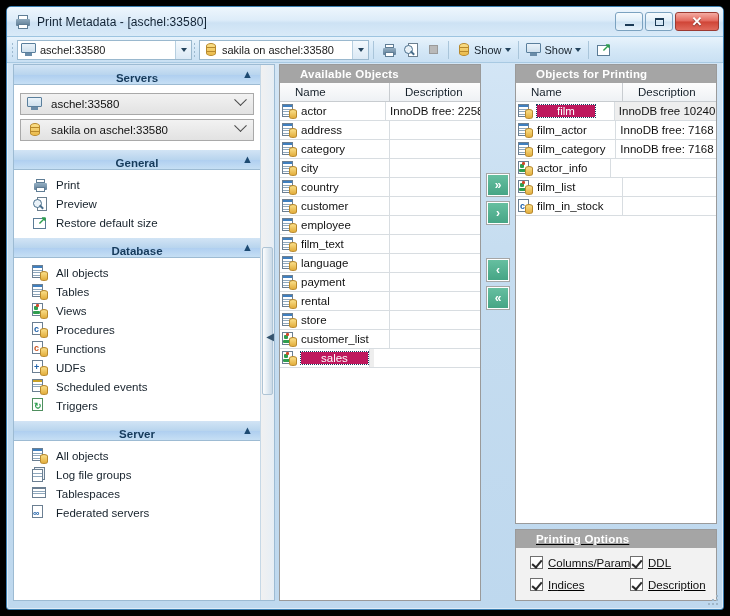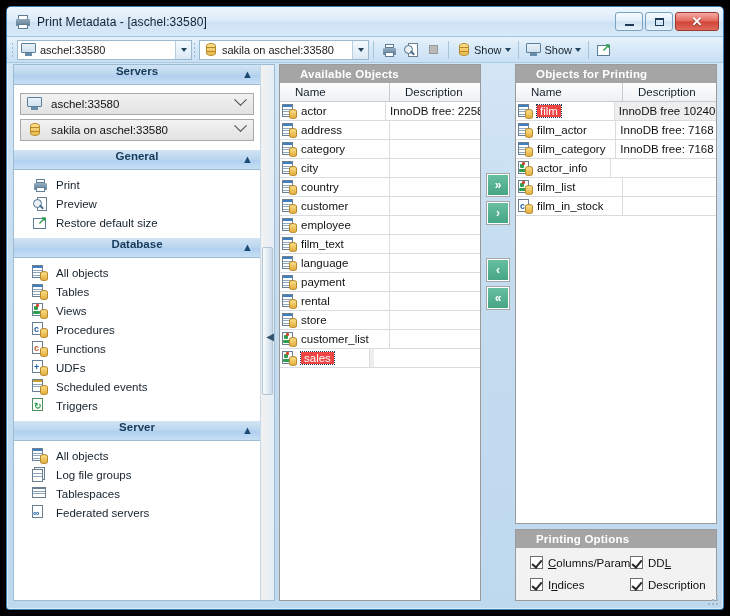--- a/index.html
+++ b/index.html
@@ -177,21 +177,21 @@
     background:#fff;
     border:1px solid #9dbbd3;
     position: relative;
     overflow: hidden;
   }
   #sidebar-scroll { position:absolute; inset:0 14px 0 0; overflow:hidden; }
   .sec-header {
     height: 20px;
     background: linear-gradient(180deg,#d2e4f5 0%,#b9d5ee 50%,#aecef0 51%,#c6dff4 100%);
     border-bottom: 1px solid #9dbbd3;
-    display:flex; align-items:flex-start; justify-content:center;
+    display:flex; align-items:flex-end; justify-content:center;
     position: relative;
     font-size: 11.5px; font-weight: bold; color:#153a5b;
   }
   .sec-header .chev {
     position:absolute; right:7px; top:4px;
     font-size:11px; color:#1d4a72; line-height:11px;
   }
   .sec-body { background:#fff; padding: 5px 0 6px 0; }
   .nav-item {
     height: 19px; display:flex; align-items:center;
@@ -263,21 +263,21 @@
     display:flex; align-items:center; gap:4px;
     padding-left:2px; border-right:1px solid #d8dde1;
     overflow:hidden; white-space:nowrap;
   }
   .grid-row .c-desc {
     display:flex; align-items:center; padding-left:4px;
     overflow:hidden; white-space:nowrap;
   }
   .grid-row.sel-soft .c-desc { background:#eeeeee; }
   .grid-row.sel .c-name .lbl {
-    background:#ef4444; color:#fff; padding:0 3px;
+    background:#be185d; color:#fff; padding:0 20px;
     outline:1px dotted #1a3b5c; outline-offset:0;
   }
 
   
   .oi { width:15px; height:15px; position:relative; flex:0 0 auto; }
   .oi .sheet {
     position:absolute; left:0; top:0; width:11px; height:13px;
     background:#fff; border:1px solid #6b7f92;
   }
   .oi .bar { position:absolute; left:1px; top:1px; width:9px; height:2.5px; background:#3f7fbf; }
@@ -313,21 +313,21 @@
   .xbtn.gap { margin-top: 29px; }
 
   
   #rightcol { flex:1 1 auto; display:flex; flex-direction:column; min-width:0; }
   #selected {
     flex:1 1 auto; display:flex; flex-direction:column;
     border:1px solid #9a9a9a; background:#fff; min-height:0;
   }
   #printopts {
     flex:0 0 auto; margin-top:5px;
-    border:1px solid #9a9a9a; background:#f2f2f2;
+    border:1px solid #9a9a9a; background:#f2f2f2;text-decoration:underline;
   }
   #printopts .opts-body {
     padding: 8px 20px 9px 14px;
     display:grid; grid-template-columns: 96px 1fr;
     row-gap: 9px; column-gap: 4px;
   }
   .chk { display:flex; align-items:center; gap:5px; font-size:11.5px; color:#111; }
   .chk .box {
     width:13px;height:13px;background:#fff;border:1px solid #6f6f6f;
     position:relative; flex:0 0 auto;

